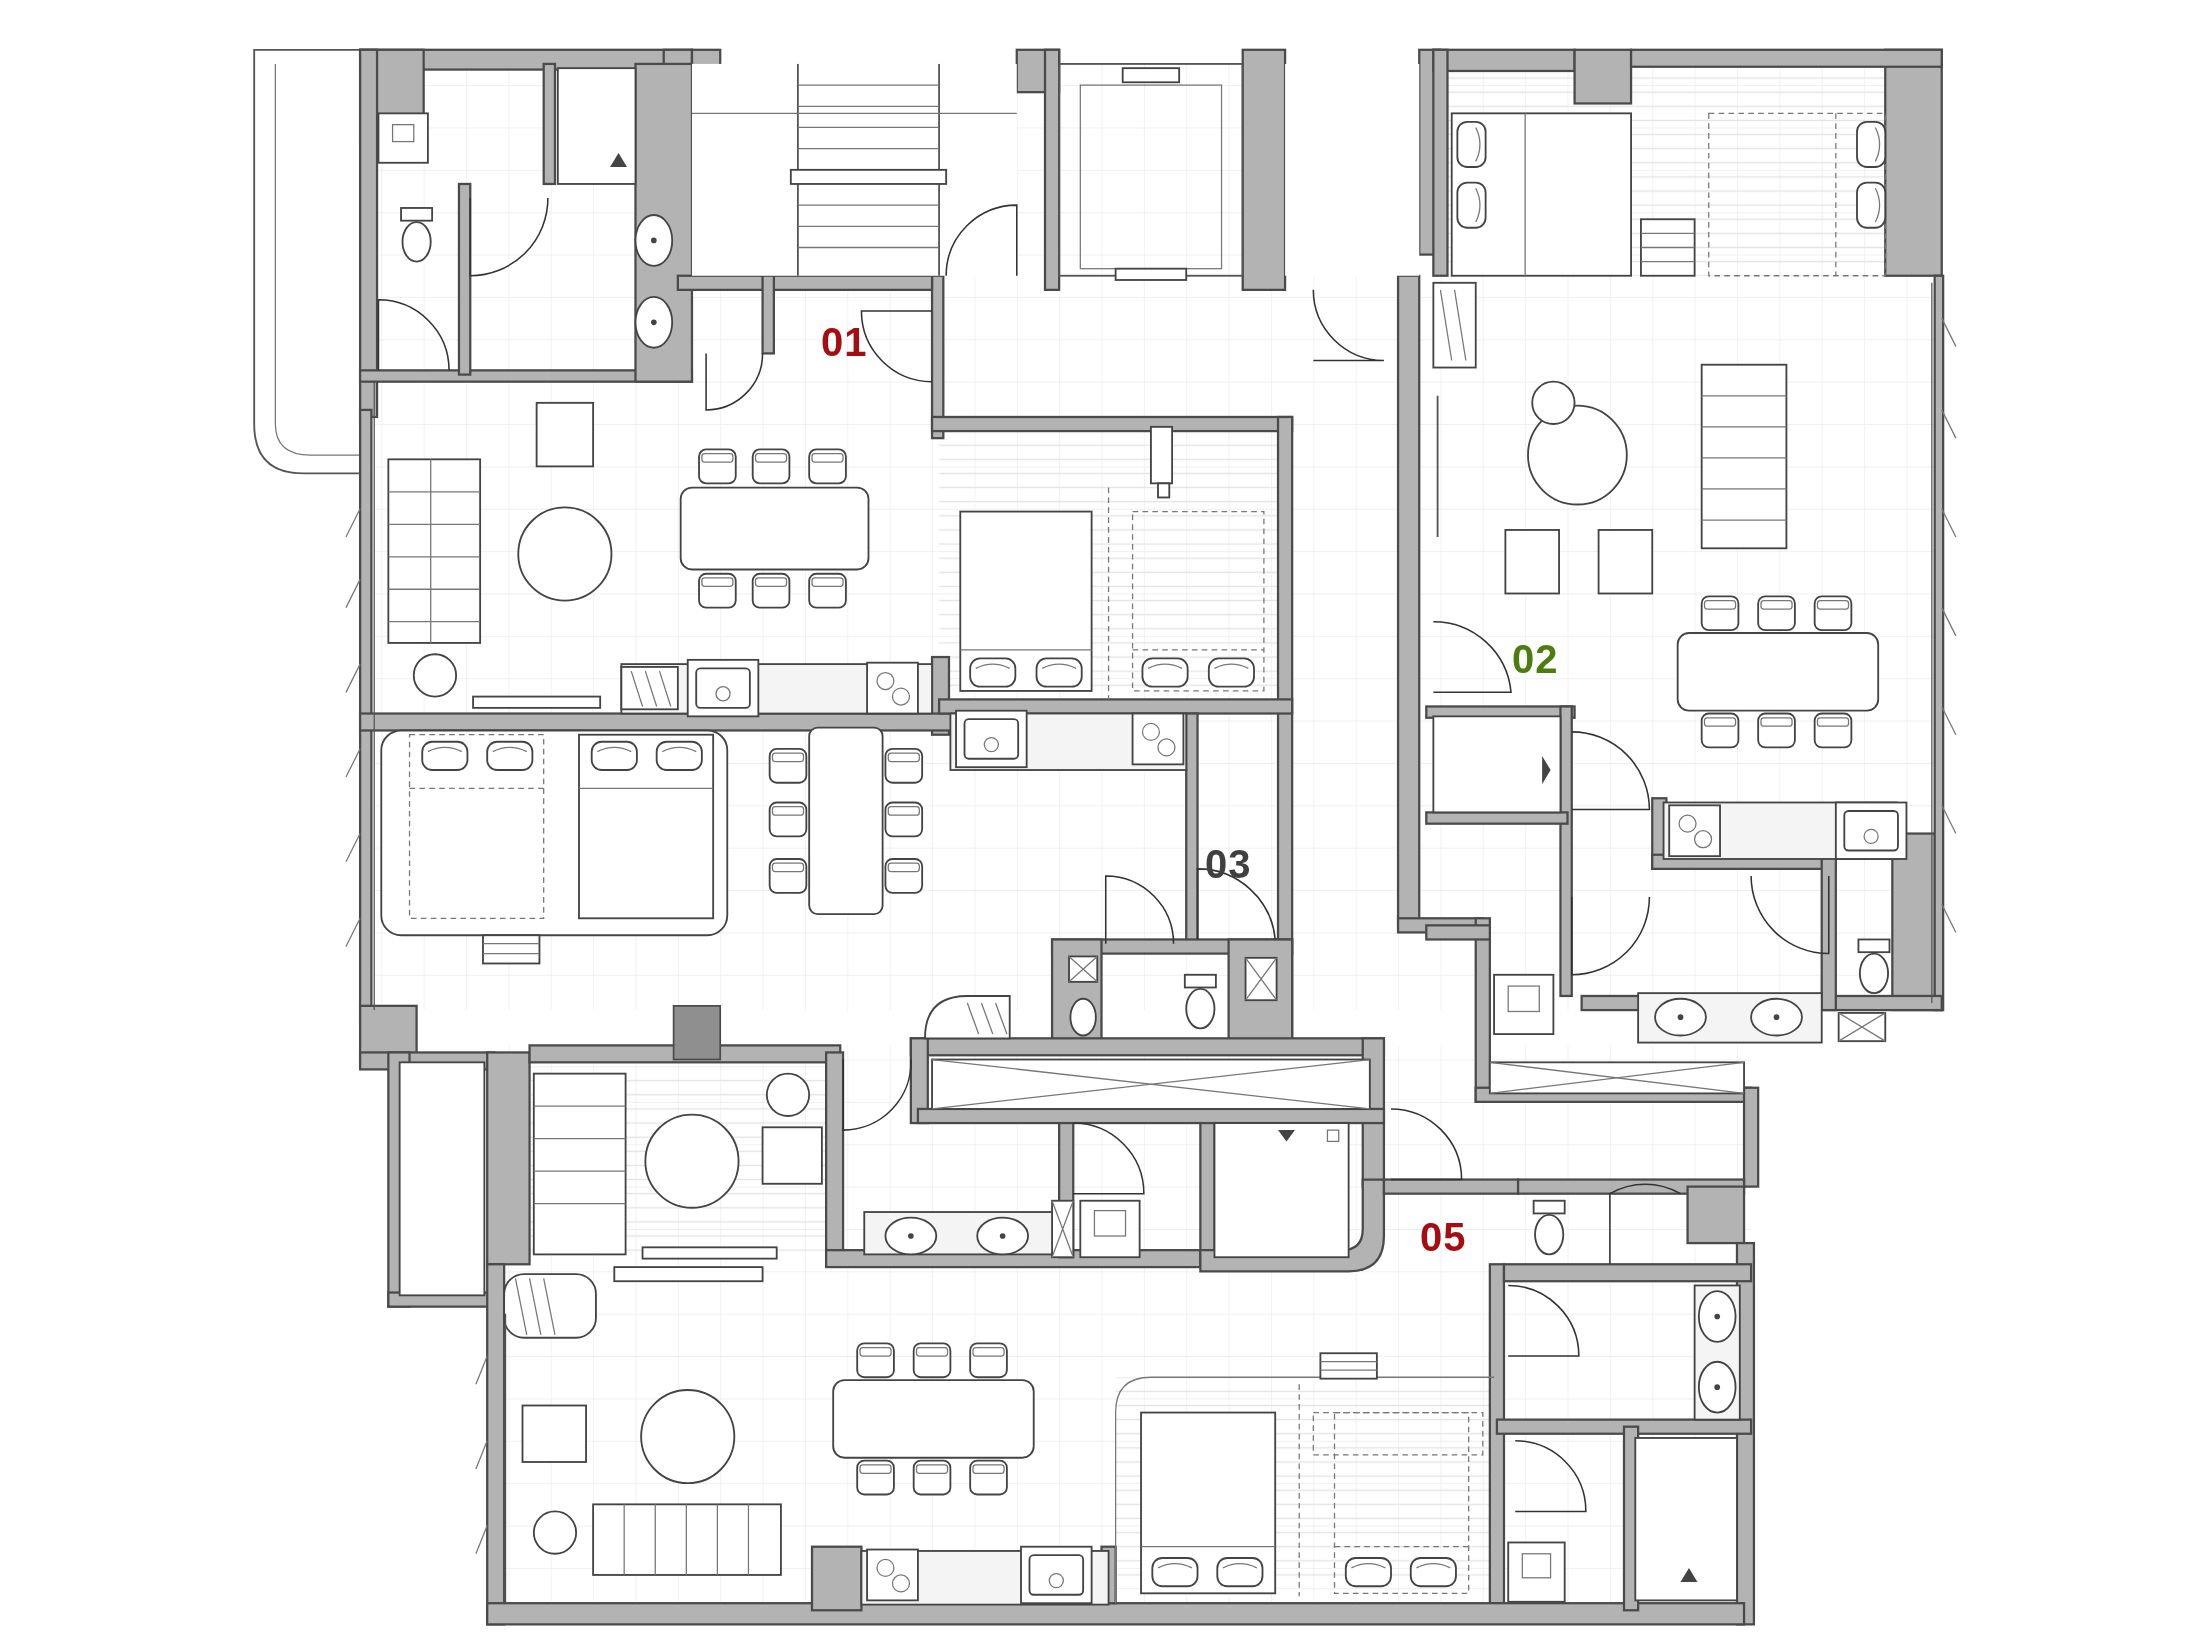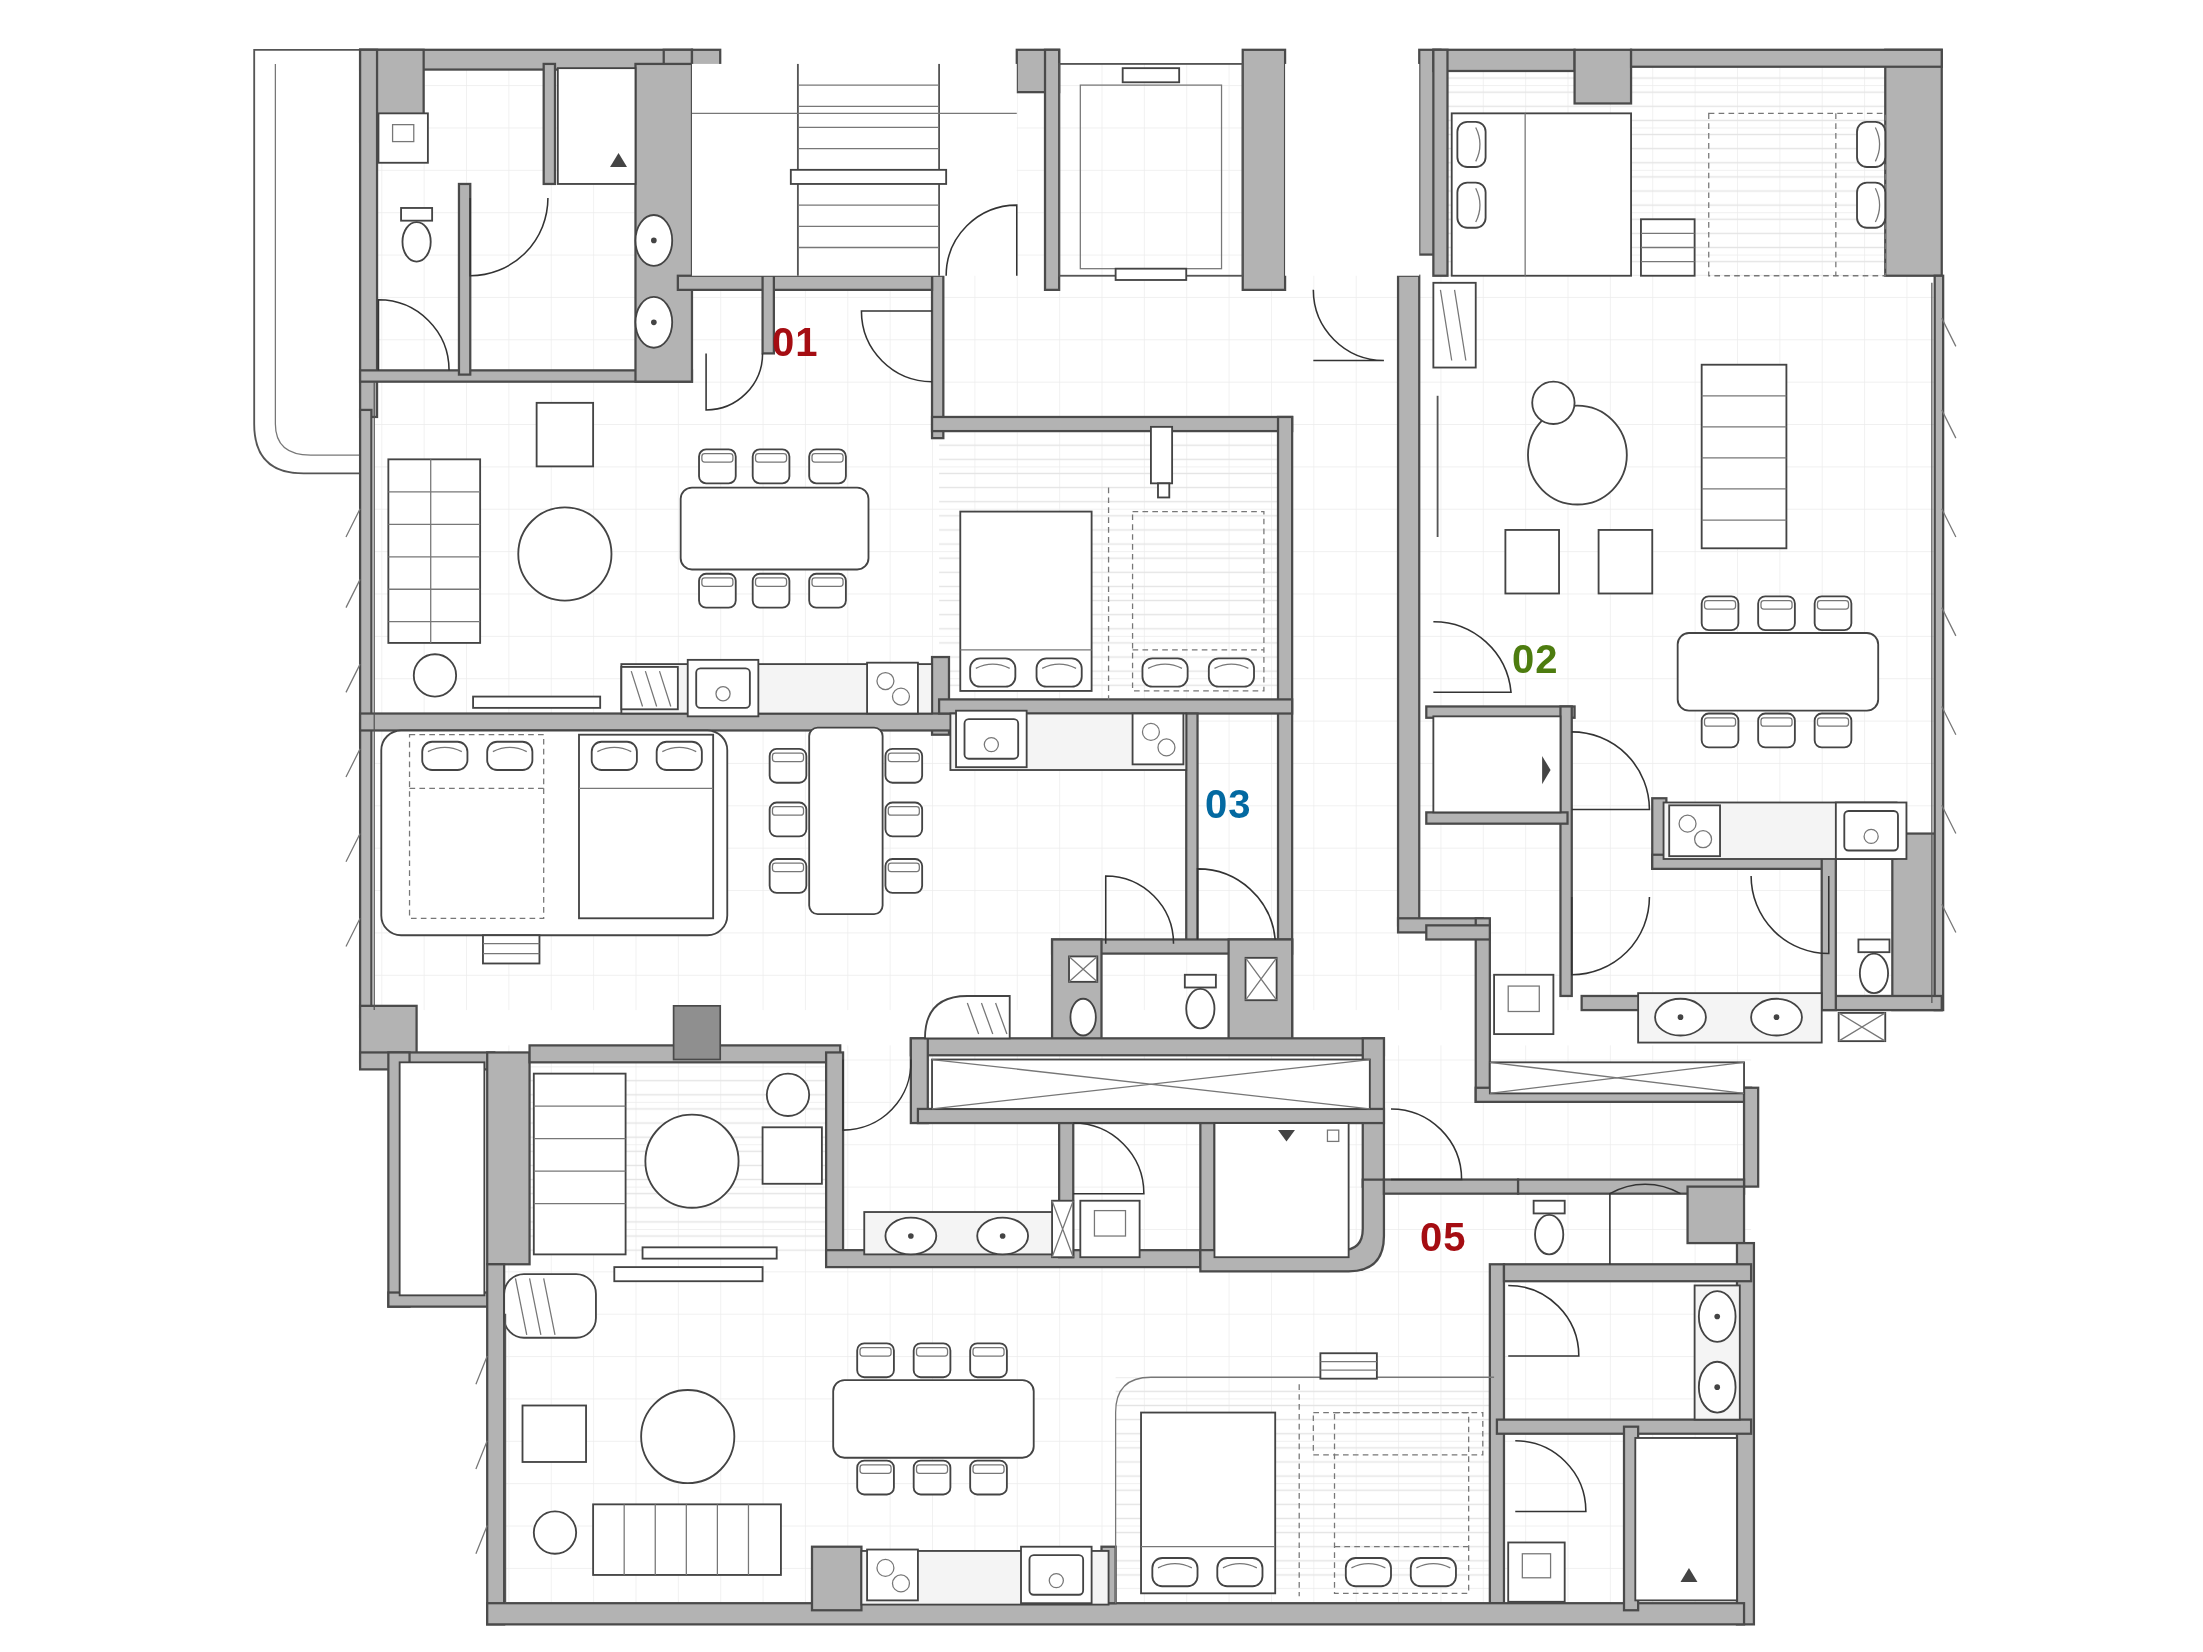--- a/index.html
+++ b/index.html
@@ -426,17 +426,17 @@
     <path d="M670 195 A50 50 0 0 1 720 145 L720 195" class="door"></path>
     <rect x="750" y="45" width="130" height="150" fill="#fff" class="line"></rect>
     <rect x="765" y="60" width="100" height="130" class="thin"></rect>
     <rect x="795" y="48" width="40" height="10" class="furn"></rect>
     <rect x="790" y="190" width="50" height="8" class="furn"></rect>
     <rect x="910" y="45" width="95" height="150" fill="#fff"></rect>
     <path d="M930 205 A50 50 0 0 0 980 255 L930 255" class="door"></path>
   </g>
 </svg>
 
-<div class="unit-label" style="left:772px;top:320px;color:#a50d12;">01</div>
+<div class="unit-label" style="left:821px;top:320px;color:#a50d12;">01</div>
 <div class="unit-label" style="left:1512px;top:637px;color:#4d7c0f;">02</div>
-<div class="unit-label" style="left:1205px;top:782px;color:#0369a1;">03</div>
+<div class="unit-label" style="left:1205px;top:842px;color:#404040;">03</div>
 <div class="unit-label" style="left:1420px;top:1215px;color:#a50d12;">05</div>
 
 
 </body></html>

